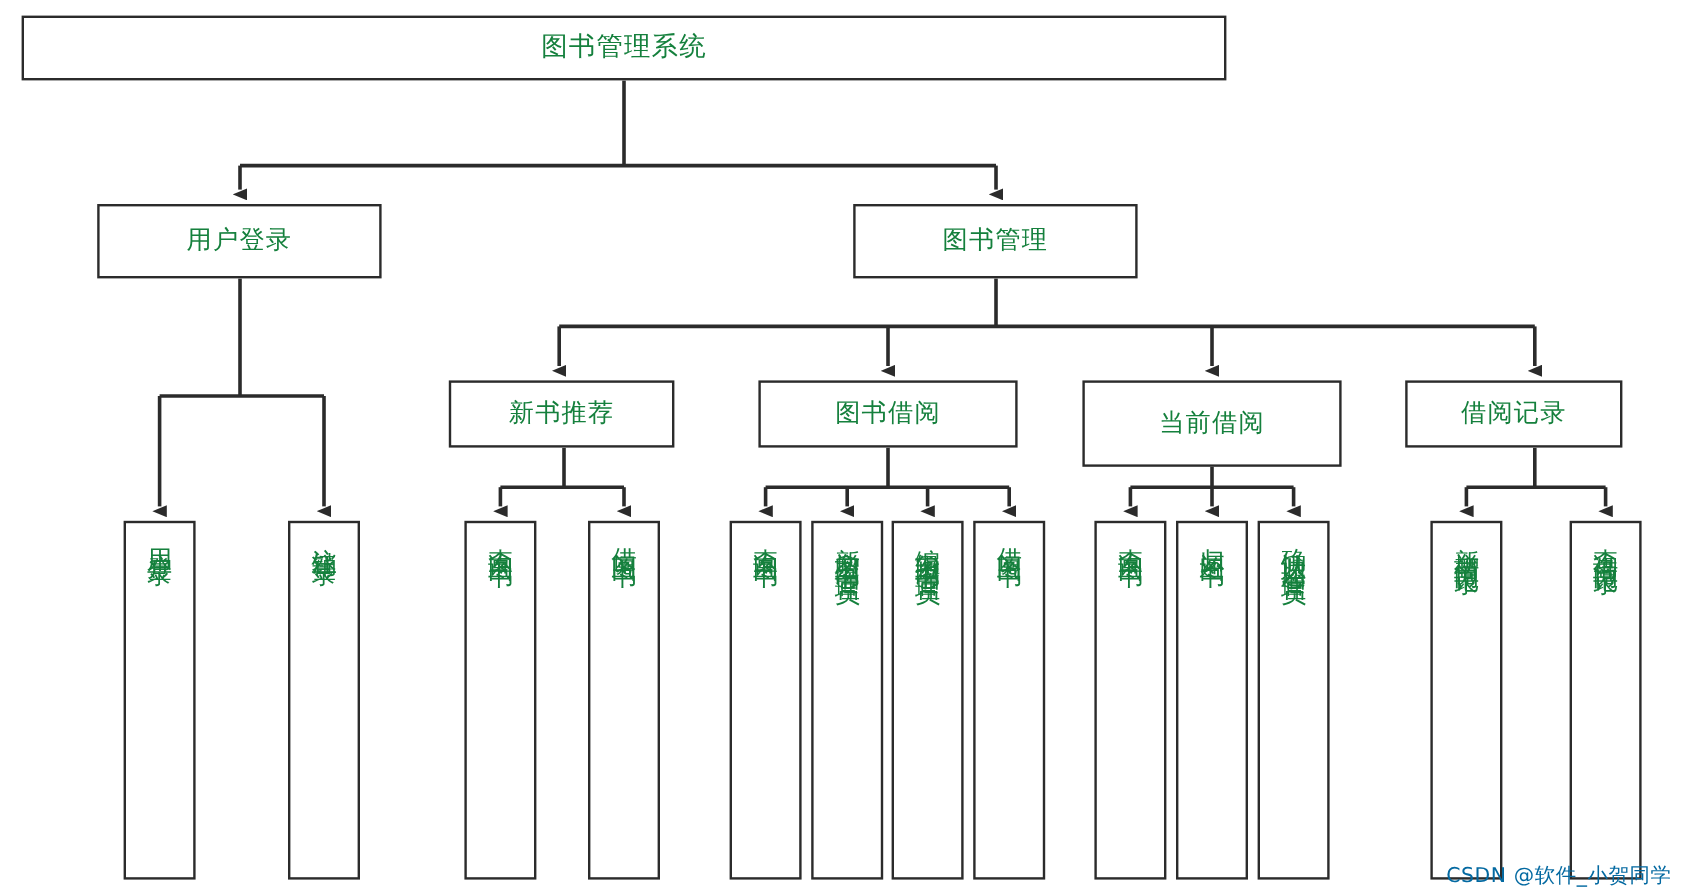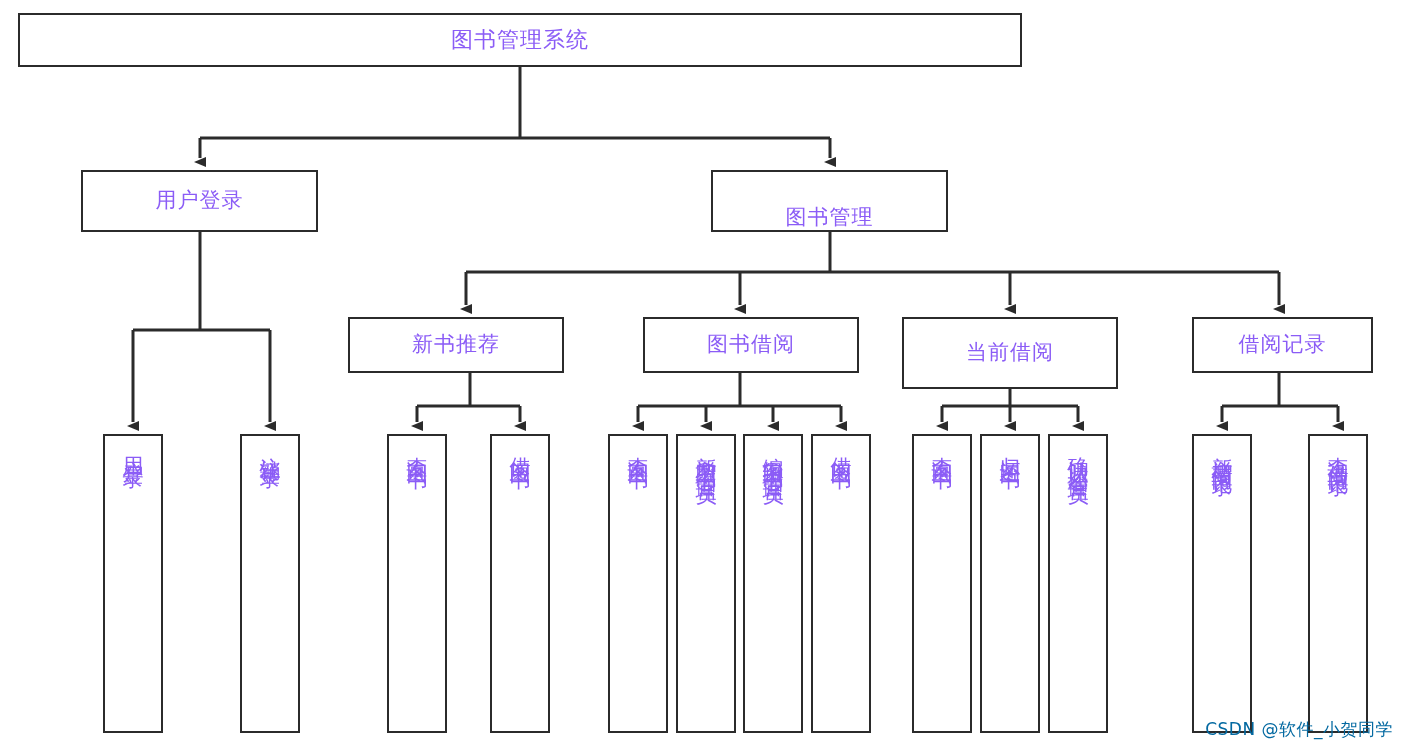--- a/index.html
+++ b/index.html
@@ -26,21 +26,21 @@
     height: 747px;
   }
   .node {
     position: absolute;
     box-sizing: border-box;
     border: 2.5px solid #2b2b2b;
     background: #ffffff;
     display: flex;
     align-items: center;
     justify-content: center;
-    color: #8b5cf6;
+    color: #15803d;
     z-index: 2;
   }
   .node.horiz {
     font-size: 21px;
     letter-spacing: 1px;
     line-height: 1.2;
   }
   .node.root {
     font-size: 22px;
   }
@@ -128,37 +128,37 @@
   </svg>
 
   <div class="node horiz root" style="left:18px; top:13px; width:1004px; height:54px;">
     <span>图书管理系统</span>
   </div>
 
   <div class="node horiz" style="left:81px; top:170px; width:237px; height:62px;">
     <span>用户登录</span>
   </div>
 
-  <div class="node horiz" style="left:711px; top:170px; width:237px; height:62px;align-items:flex-end;">
+  <div class="node horiz" style="left:711px; top:170px; width:237px; height:62px;">
     <span>图书管理</span>
   </div>
 
-  <div class="node horiz" style="left:348px; top:317px; width:216px; height:56px;">
+  <div class="node horiz" style="left:374px; top:317px; width:188px; height:56px;">
     <span>新书推荐</span>
   </div>
 
-  <div class="node horiz" style="left:632px; top:317px; width:216px; height:56px;margin-left:11px;">
+  <div class="node horiz" style="left:632px; top:317px; width:216px; height:56px;">
     <span>图书借阅</span>
   </div>
 
   <div class="node horiz" style="left:902px; top:317px; width:216px; height:72px;">
     <span>当前借阅</span>
   </div>
 
-  <div class="node horiz" style="left:1171px; top:317px; width:181px; height:56px;margin-left:21px;">
+  <div class="node horiz" style="left:1171px; top:317px; width:181px; height:56px;">
     <span>借阅记录</span>
   </div>
 
   <div class="node vert" style="left:103px; top:434px; width:60px; height:299px;">
     <span class="vtext">用户登录</span>
   </div>
 
   <div class="node vert" style="left:240px; top:434px; width:60px; height:299px;">
     <span class="vtext">注销登录</span>
   </div>

